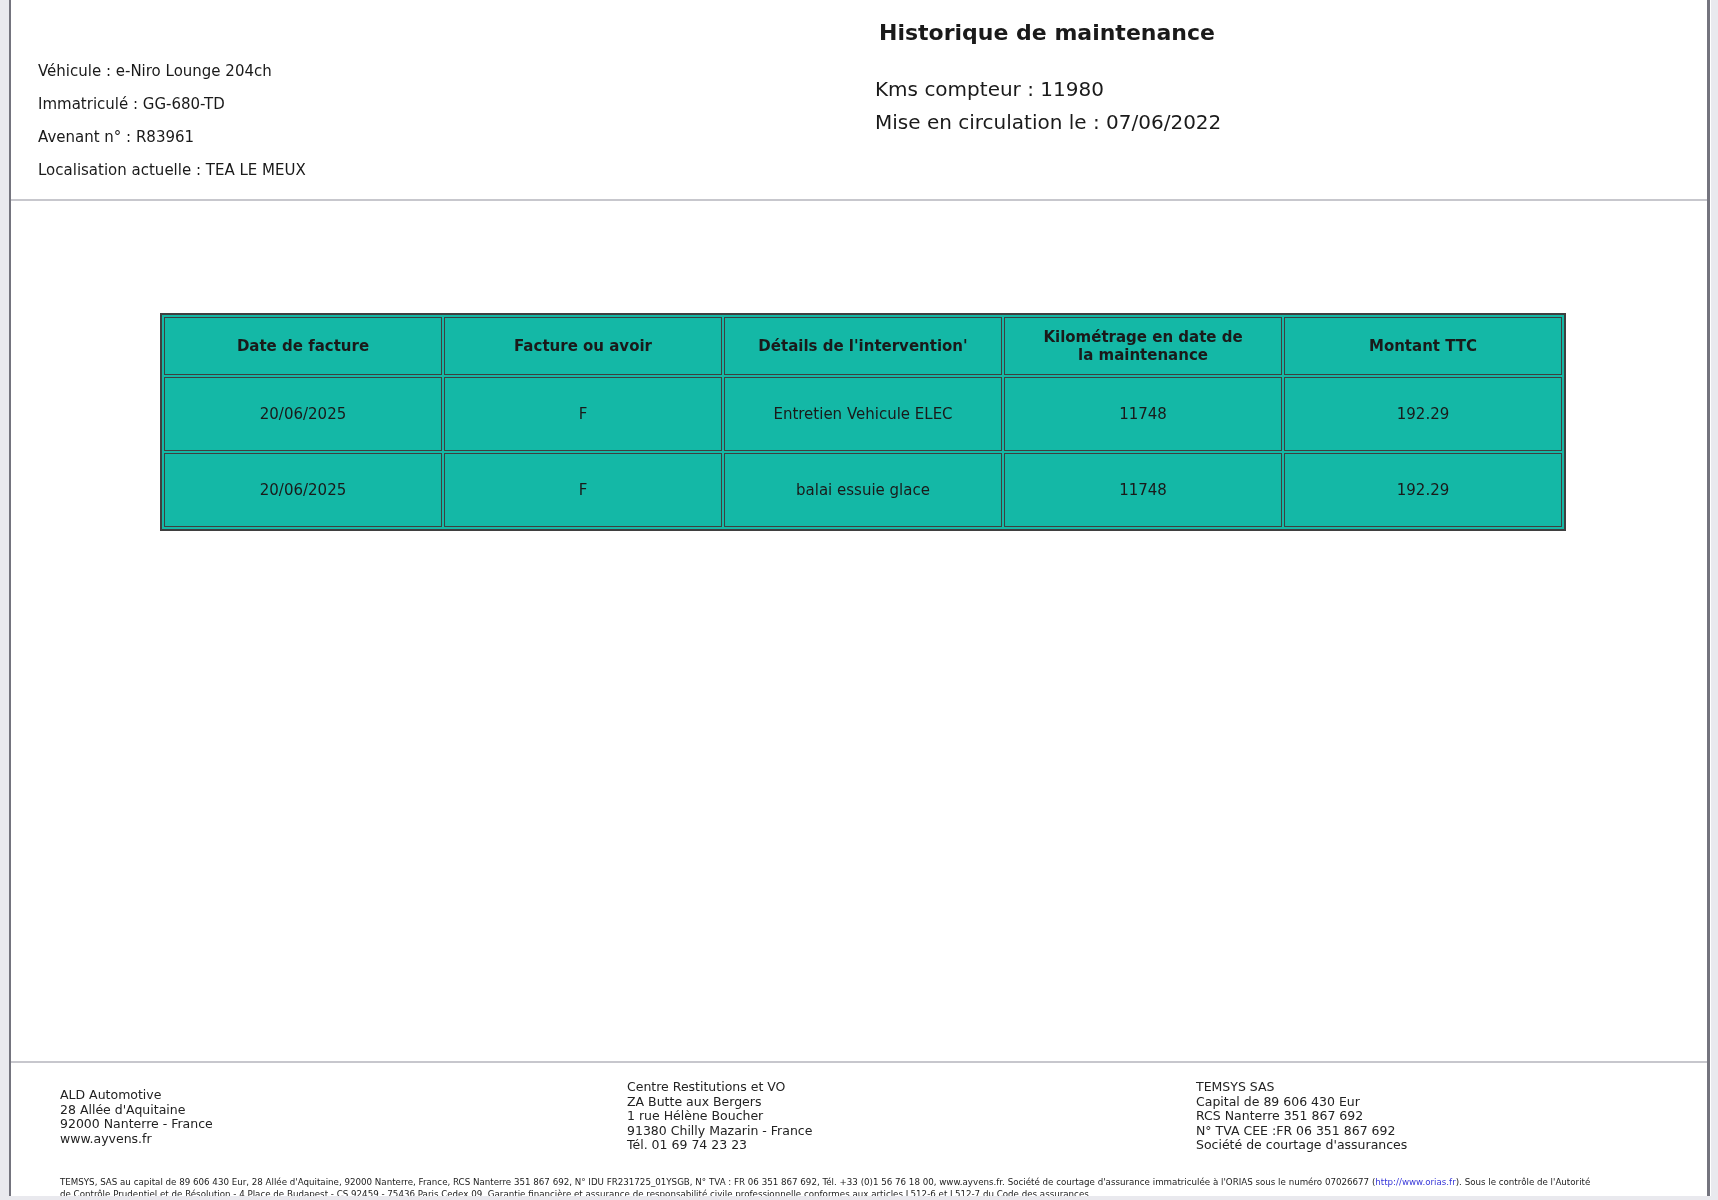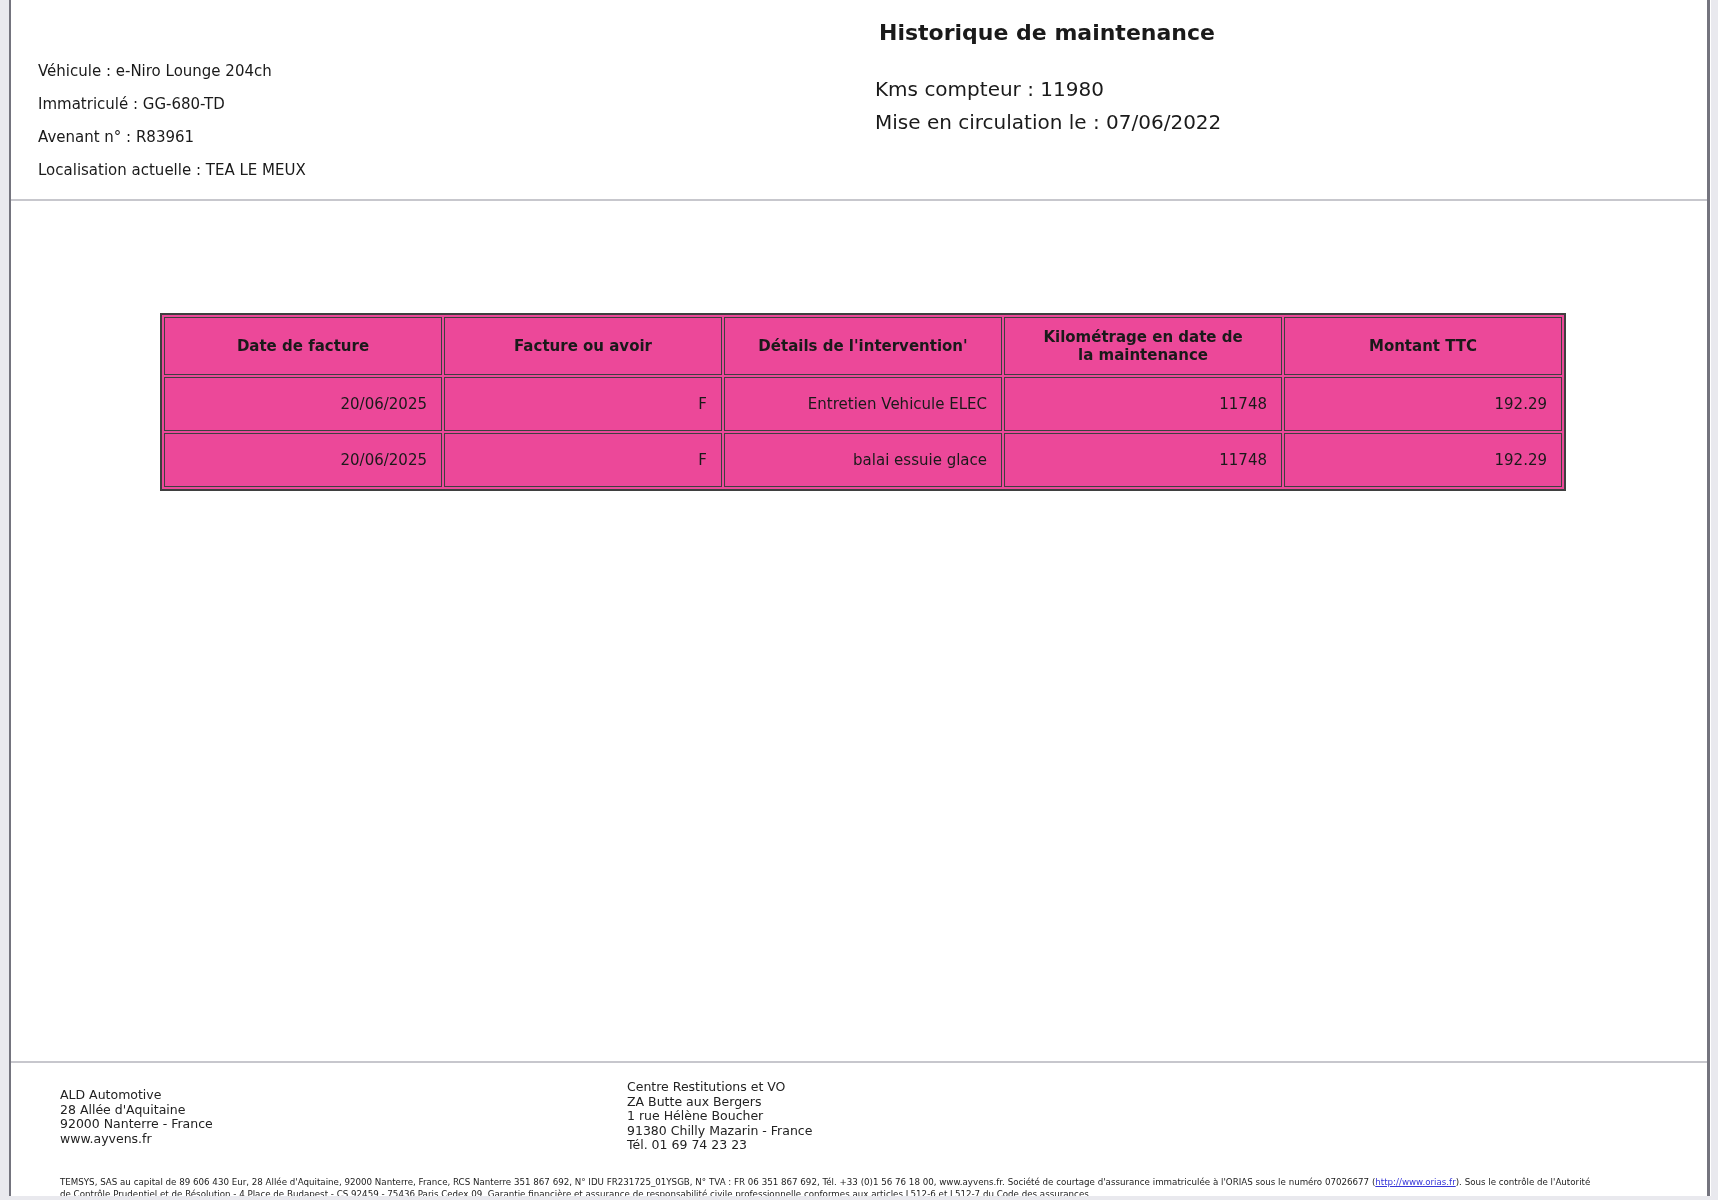--- a/index.html
+++ b/index.html
@@ -29,41 +29,41 @@
 
   
   .vehicle-block{position:absolute;left:38px;top:55px;font-size:15px;line-height:33px;}
   .doc-title{position:absolute;left:875px;top:16px;font-size:22px;font-weight:bold;margin:4px;}
   .meta-block{position:absolute;left:875px;top:73px;font-size:20px;line-height:33px;}
 
   
   table.maint{
     position:absolute;left:160px;top:313px;width:1406px;
     border-collapse:separate;border-spacing:2px;
-    border:2px solid var(--tborder);background:#ec4899;table-layout:fixed;
+    border:2px solid var(--tborder);background:#14b8a6;table-layout:fixed;
   }
   table.maint th{
     border:1px solid var(--tborder);font-size:15px;font-weight:bold;
     height:56px;text-align:center;vertical-align:middle;padding:0 30px;width:20%;
   }
   table.maint td{
     border:1px solid var(--tborder);font-size:15px;height:44px;
-    text-align:right;vertical-align:middle;padding:4px 14px;
+    text-align:center;vertical-align:middle;padding:14px 14px;
   }
 
   
   .foot-block{position:absolute;font-size:12.5px;line-height:14.5px;color:#222;}
   .foot-left{left:60px;top:1088px;}
   .foot-center{left:627px;top:1080px;}
   .foot-right{left:1196px;top:1080px;}
 
   
   .legal{position:absolute;left:60px;top:1176px;width:1650px;font-size:8.7px;line-height:12px;color:#222;}
   .legal .row{white-space:nowrap;}
-  .legal a{color:var(--link);text-decoration:underline;cursor:pointer;}
+  .legal a{color:var(--link);cursor:pointer;}
 </style>
 </head>
 <body>
 
 <div class="page">
 
   <div class="vehicle-block">
     <div>Véhicule : e-Niro Lounge 204ch</div>
     <div>Immatriculé : GG-680-TD</div>
     <div>Avenant n° : R83961</div>
@@ -117,20 +117,27 @@
   </div>
 
   <div class="foot-block foot-center">
     <div>Centre Restitutions et VO</div>
     <div>ZA Butte aux Bergers</div>
     <div>1 rue Hélène Boucher</div>
     <div>91380 Chilly Mazarin - France</div>
     <div>Tél. 01 69 74 23 23</div>
   </div>
 
+  <div class="foot-block foot-right">
+    <div>TEMSYS SAS</div>
+    <div>Capital de 89 606 430 Eur</div>
+    <div>RCS Nanterre 351 867 692</div>
+    <div>N° TVA CEE :FR 06 351 867 692</div>
+    <div>Société de courtage d'assurances</div>
+  </div>
 
   <div class="legal">
     <div class="row"><span>TEMSYS, SAS au capital de 89 606 430 Eur, 28 Allée d'Aquitaine, 92000 Nanterre, France, RCS Nanterre 351 867 692, N° IDU FR231725_01YSGB, N° TVA : FR 06 351 867 692, Tél. +33 (0)1 56 76 18 00, www.ayvens.fr. Société de courtage d'assurance immatriculée à l'ORIAS sous le numéro 07026677 (</span><a>http://www.orias.fr</a><span>). Sous le contrôle de l'Autorité</span></div>
     <div class="row">de Contrôle Prudentiel et de Résolution - 4 Place de Budapest - CS 92459 - 75436 Paris Cedex 09. Garantie financière et assurance de responsabilité civile professionnelle conformes aux articles L512-6 et L512-7 du Code des assurances.</div>
   </div>
 
   <div class="edge left"></div>
   <div class="edge right"></div>
   <div class="edge bottom"></div>
 

